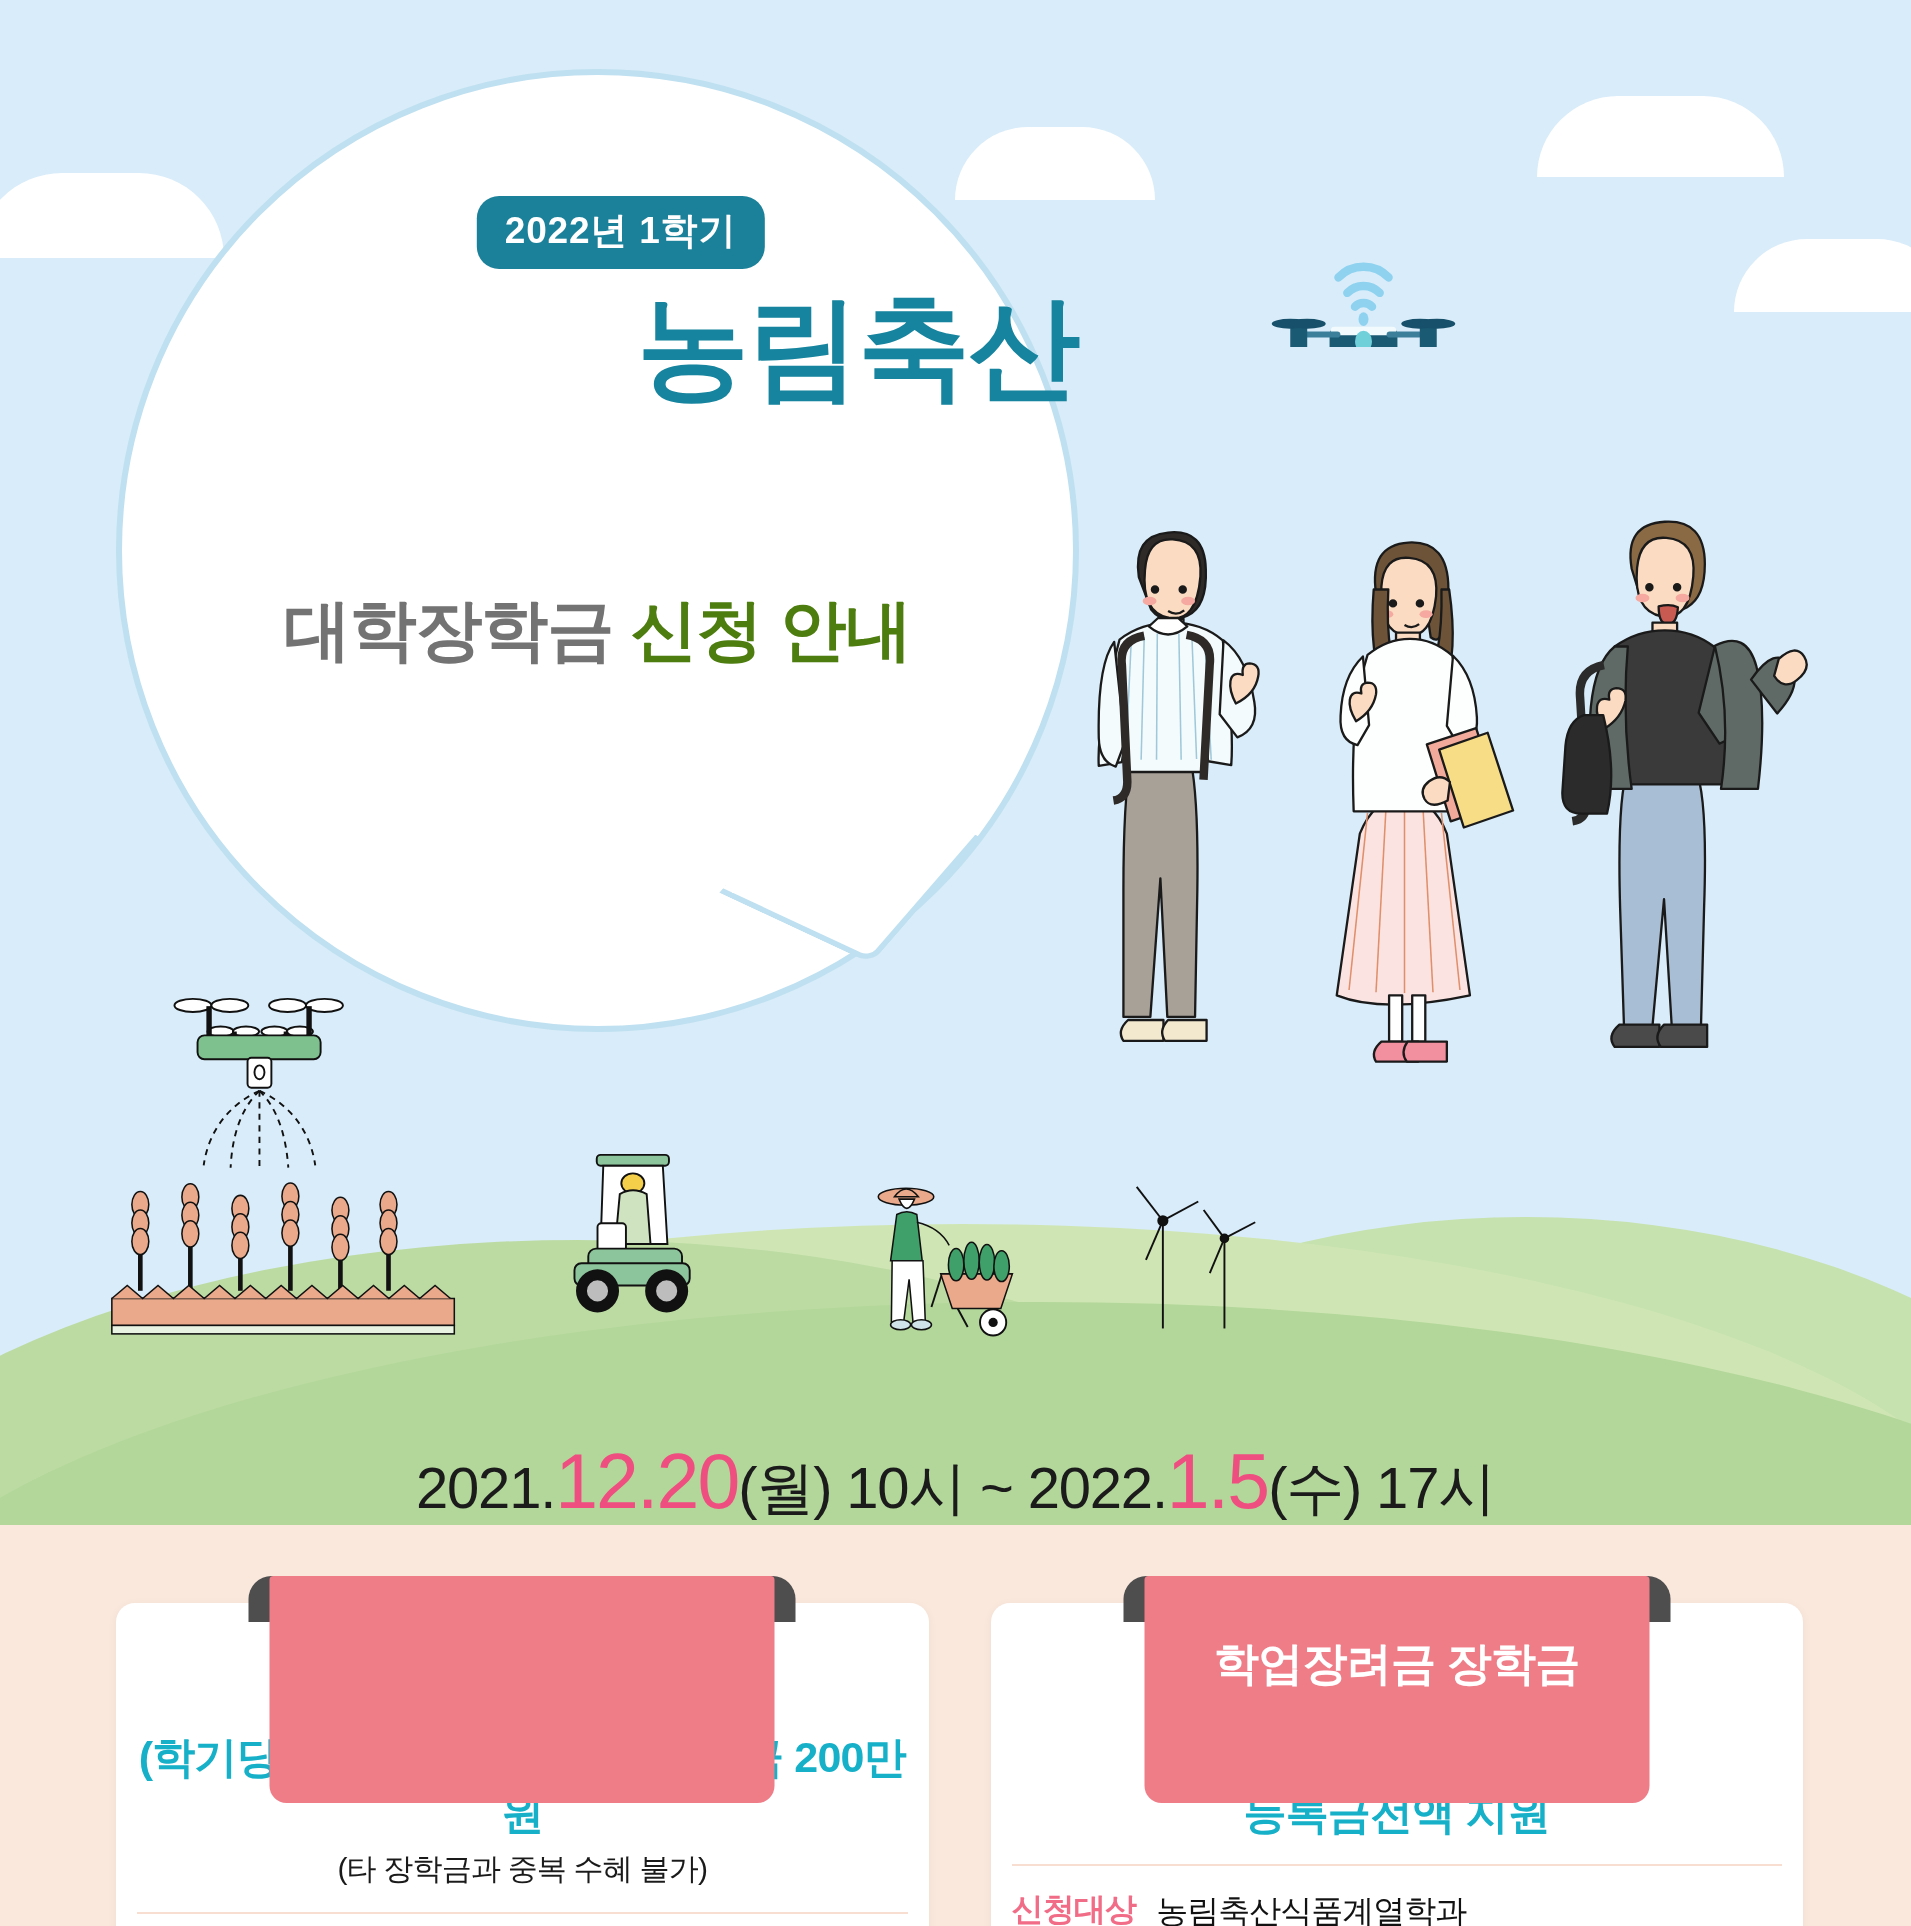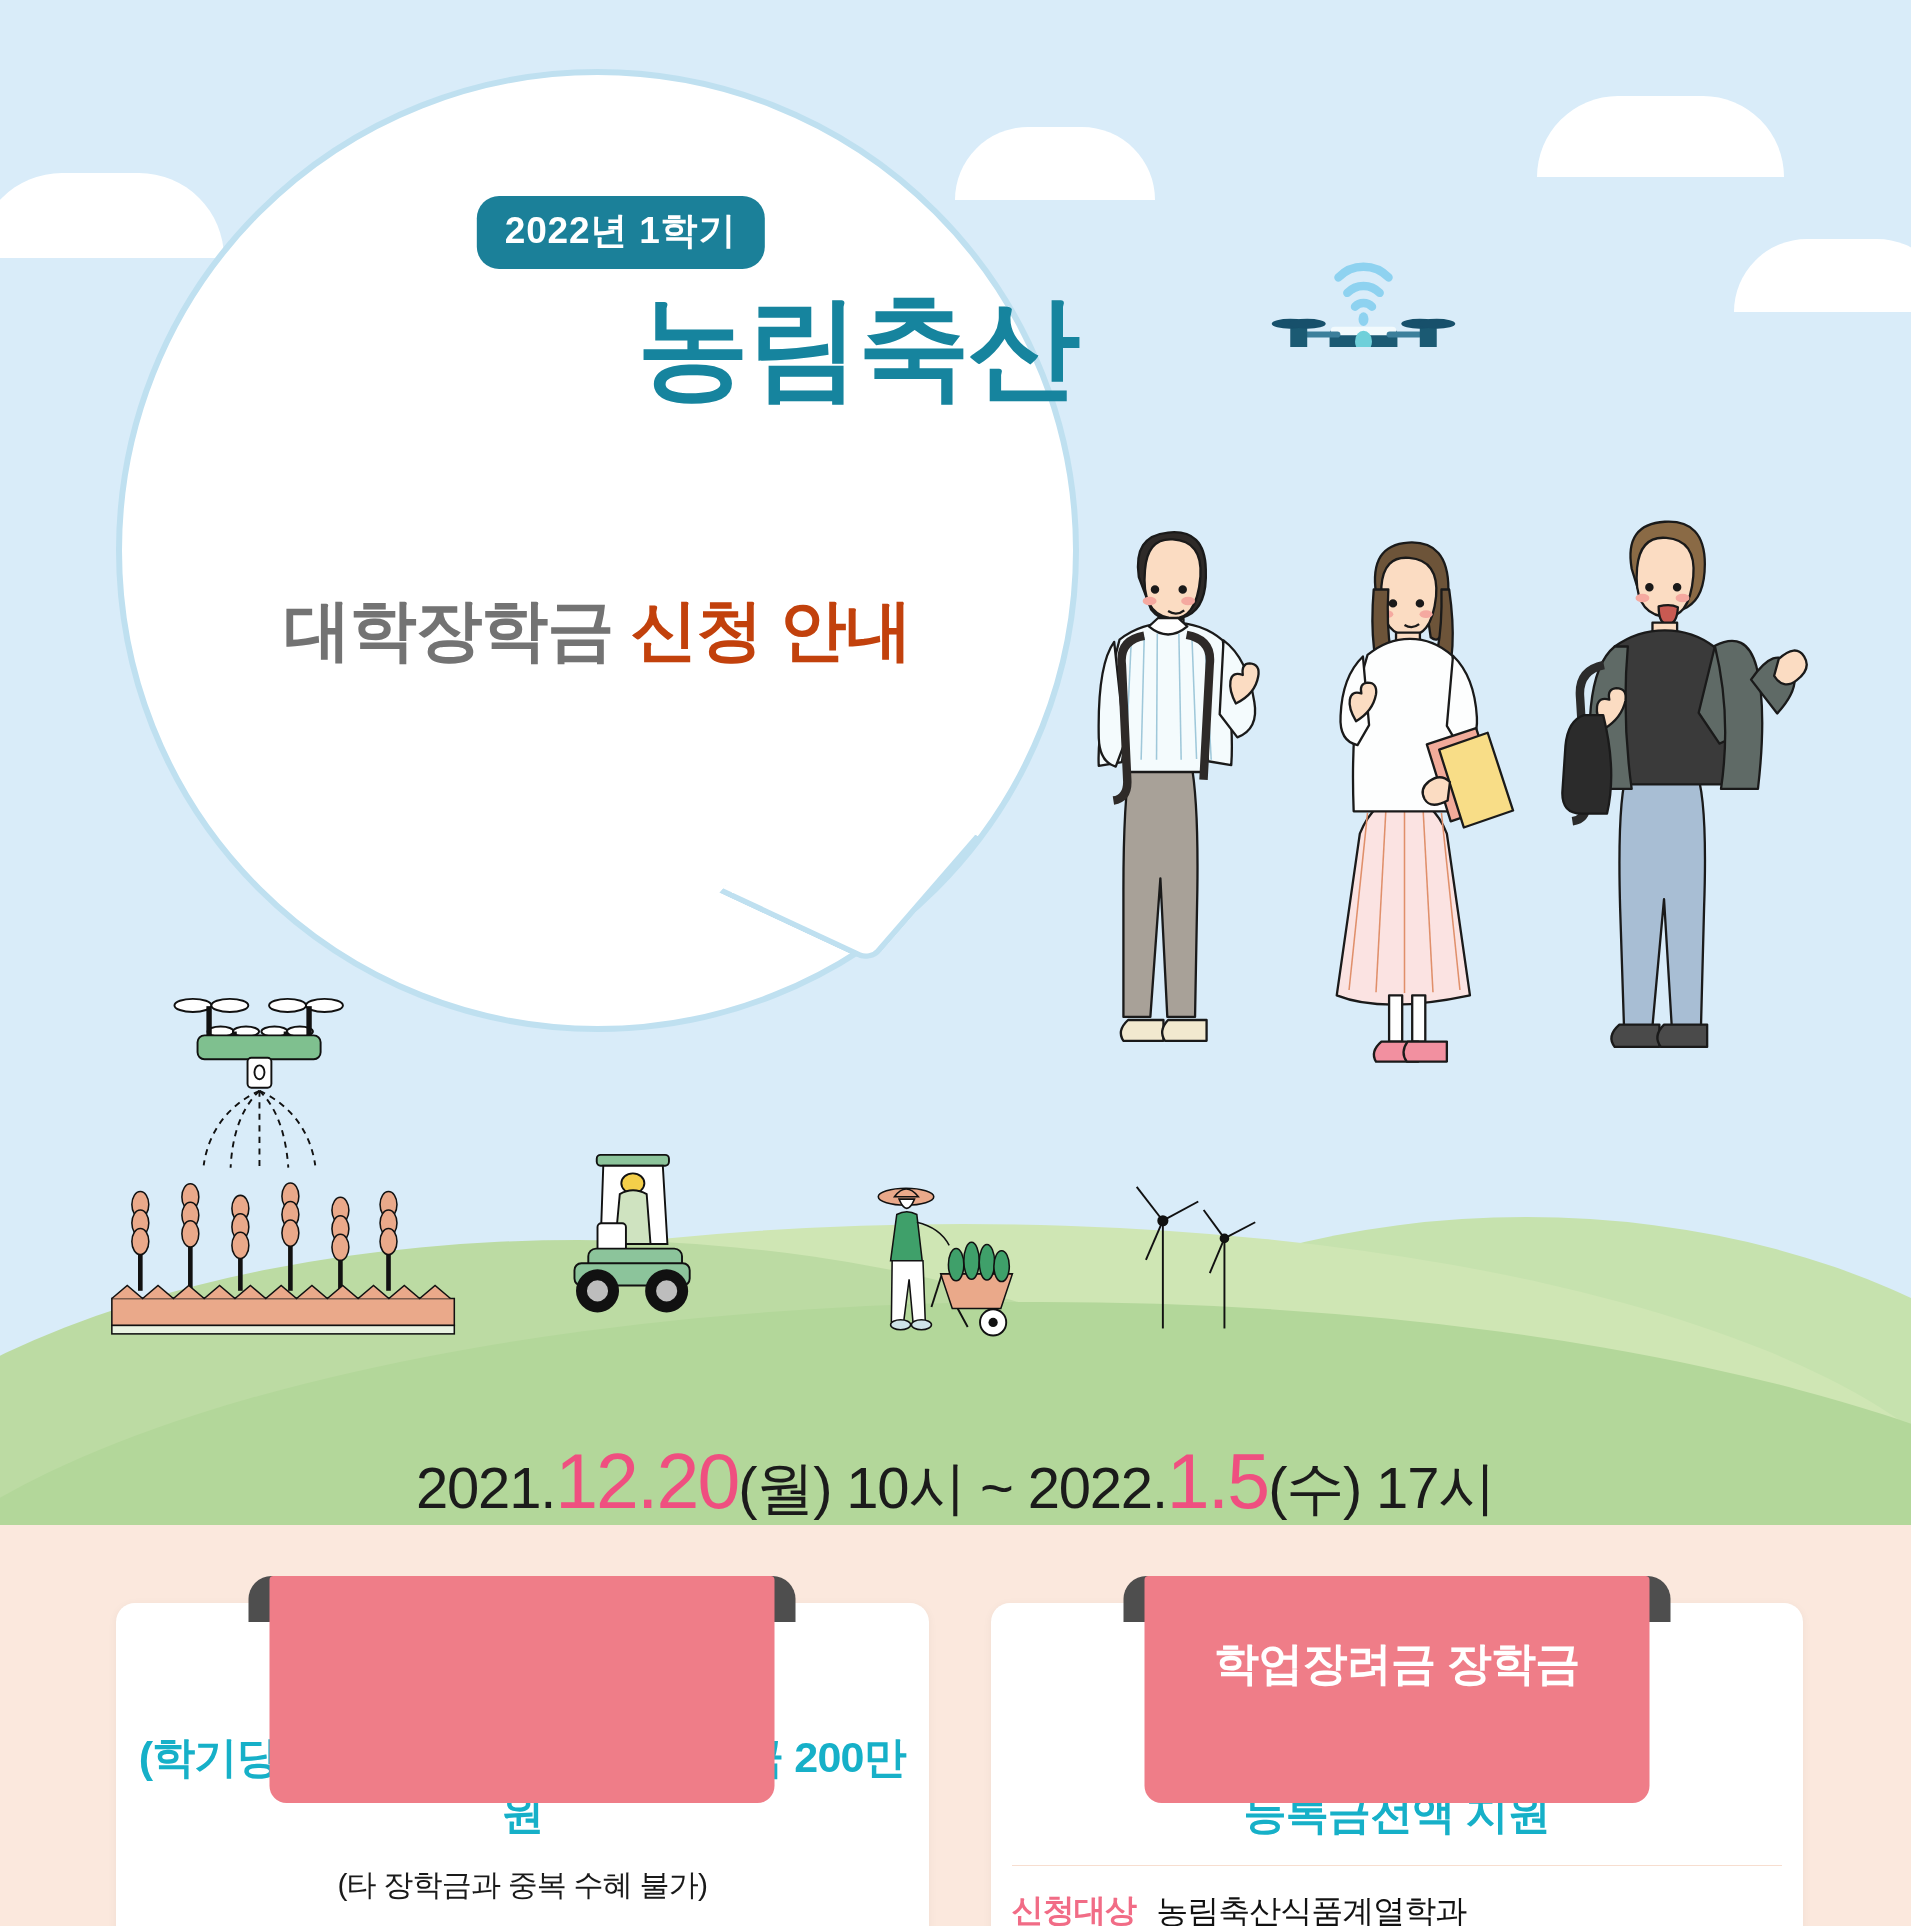--- a/index.html
+++ b/index.html
@@ -37,21 +37,21 @@
 
   .badge-term { position:absolute; left:50%; top:127px; transform:translateX(-50%);
       background:#1b8099; color:#fff; border-radius:22.3px; padding:10px 28.5px 13px;
       font-size:37px; font-weight:bold; letter-spacing:0.8px; white-space:nowrap; }
 
   .title-main { position:absolute; left:0; top:216px; width:963px; text-align:right;
       color:#16849e; font-size:112px; font-weight:bold; line-height:1.12; letter-spacing:-1.5px; }
   .title-sub { position:absolute; left:0; top:516px; width:963px; text-align:center;
       font-size:67px; font-weight:bold; letter-spacing:-1.2px; white-space:nowrap; }
   .title-sub .pink { color:#737373; }
-  .title-sub .teal { color:#c2410c; }
+  .title-sub .teal { color:#4d7c0f; }
 
   
   .dateline { position:absolute; left:0; top:1437px; width:1911px; text-align:center;
       font-size:58px; font-weight:normal; color:#1b1b1b; letter-spacing:-1.2px; white-space:nowrap; }
   .dateline .big { color:#ef4f80; font-size:77px; letter-spacing:-1.9px; }
 
   
   .cards { position:absolute; left:116px; top:1603px; width:1687px; height:528px;
       display:flex; gap:62px; }
   .card { position:relative; flex:1; background:#ffffff; border-radius:19px;
@@ -62,21 +62,21 @@
       background:#ef7d88; border-radius:3.9px 3.9px 17px 17px; }
   .ribbon-fold-l { position:absolute; left:0; top:0; width:46px; height:46px;
       background:#4e4e4e; border-radius:23px 0 0 0; }
   .ribbon-fold-r { position:absolute; right:0; top:0; width:46px; height:46px;
       background:#4e4e4e; border-radius:0 23px 0 0; }
   .ribbon-label { position:absolute; left:0; top:58px; width:547px; text-align:center;
       color:#ffffff; font-size:45px; font-weight:bold; letter-spacing:-0.8px; white-space:nowrap; }
 
   .amount { text-align:center; color:#16b0c8; font-size:43px; font-weight:bold;
       letter-spacing:-0.8px; line-height:1.30; }
-  .amount-note { text-align:center; color:#1a1a1a; font-size:30px; margin-top:23px; letter-spacing:-0.8px; }
+  .amount-note { text-align:center; color:#1a1a1a; font-size:30px; margin-top:7px; letter-spacing:-0.8px; }
   .divider { height:1.5px; background:#f7ded0; margin:22.3px 0 21px; }
 
   .rows { display:flex; flex-direction:column; gap:21.6px; }
   .row { display:flex; align-items:flex-start; gap:20px; }
   .row-label { color:#f16c86; font-size:32px; font-weight:bold; white-space:nowrap;
       letter-spacing:-0.8px; flex:0 0 auto; padding-top:1.5px; }
   .row-body { color:#121212; font-size:32px; letter-spacing:-1px; line-height:1.55; }
 </style>
 </head>
 <body>

